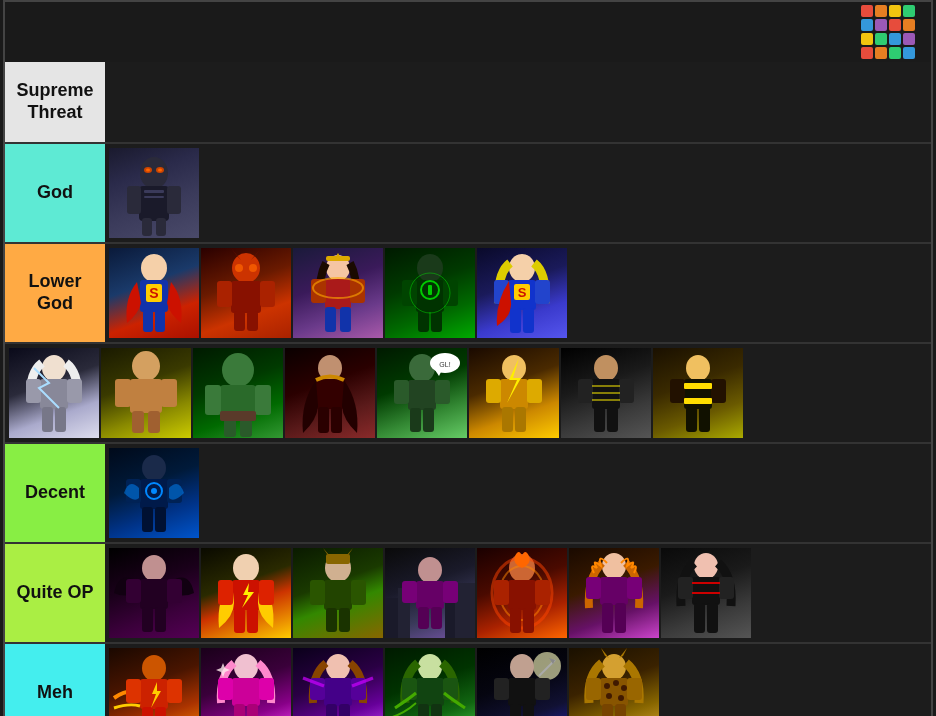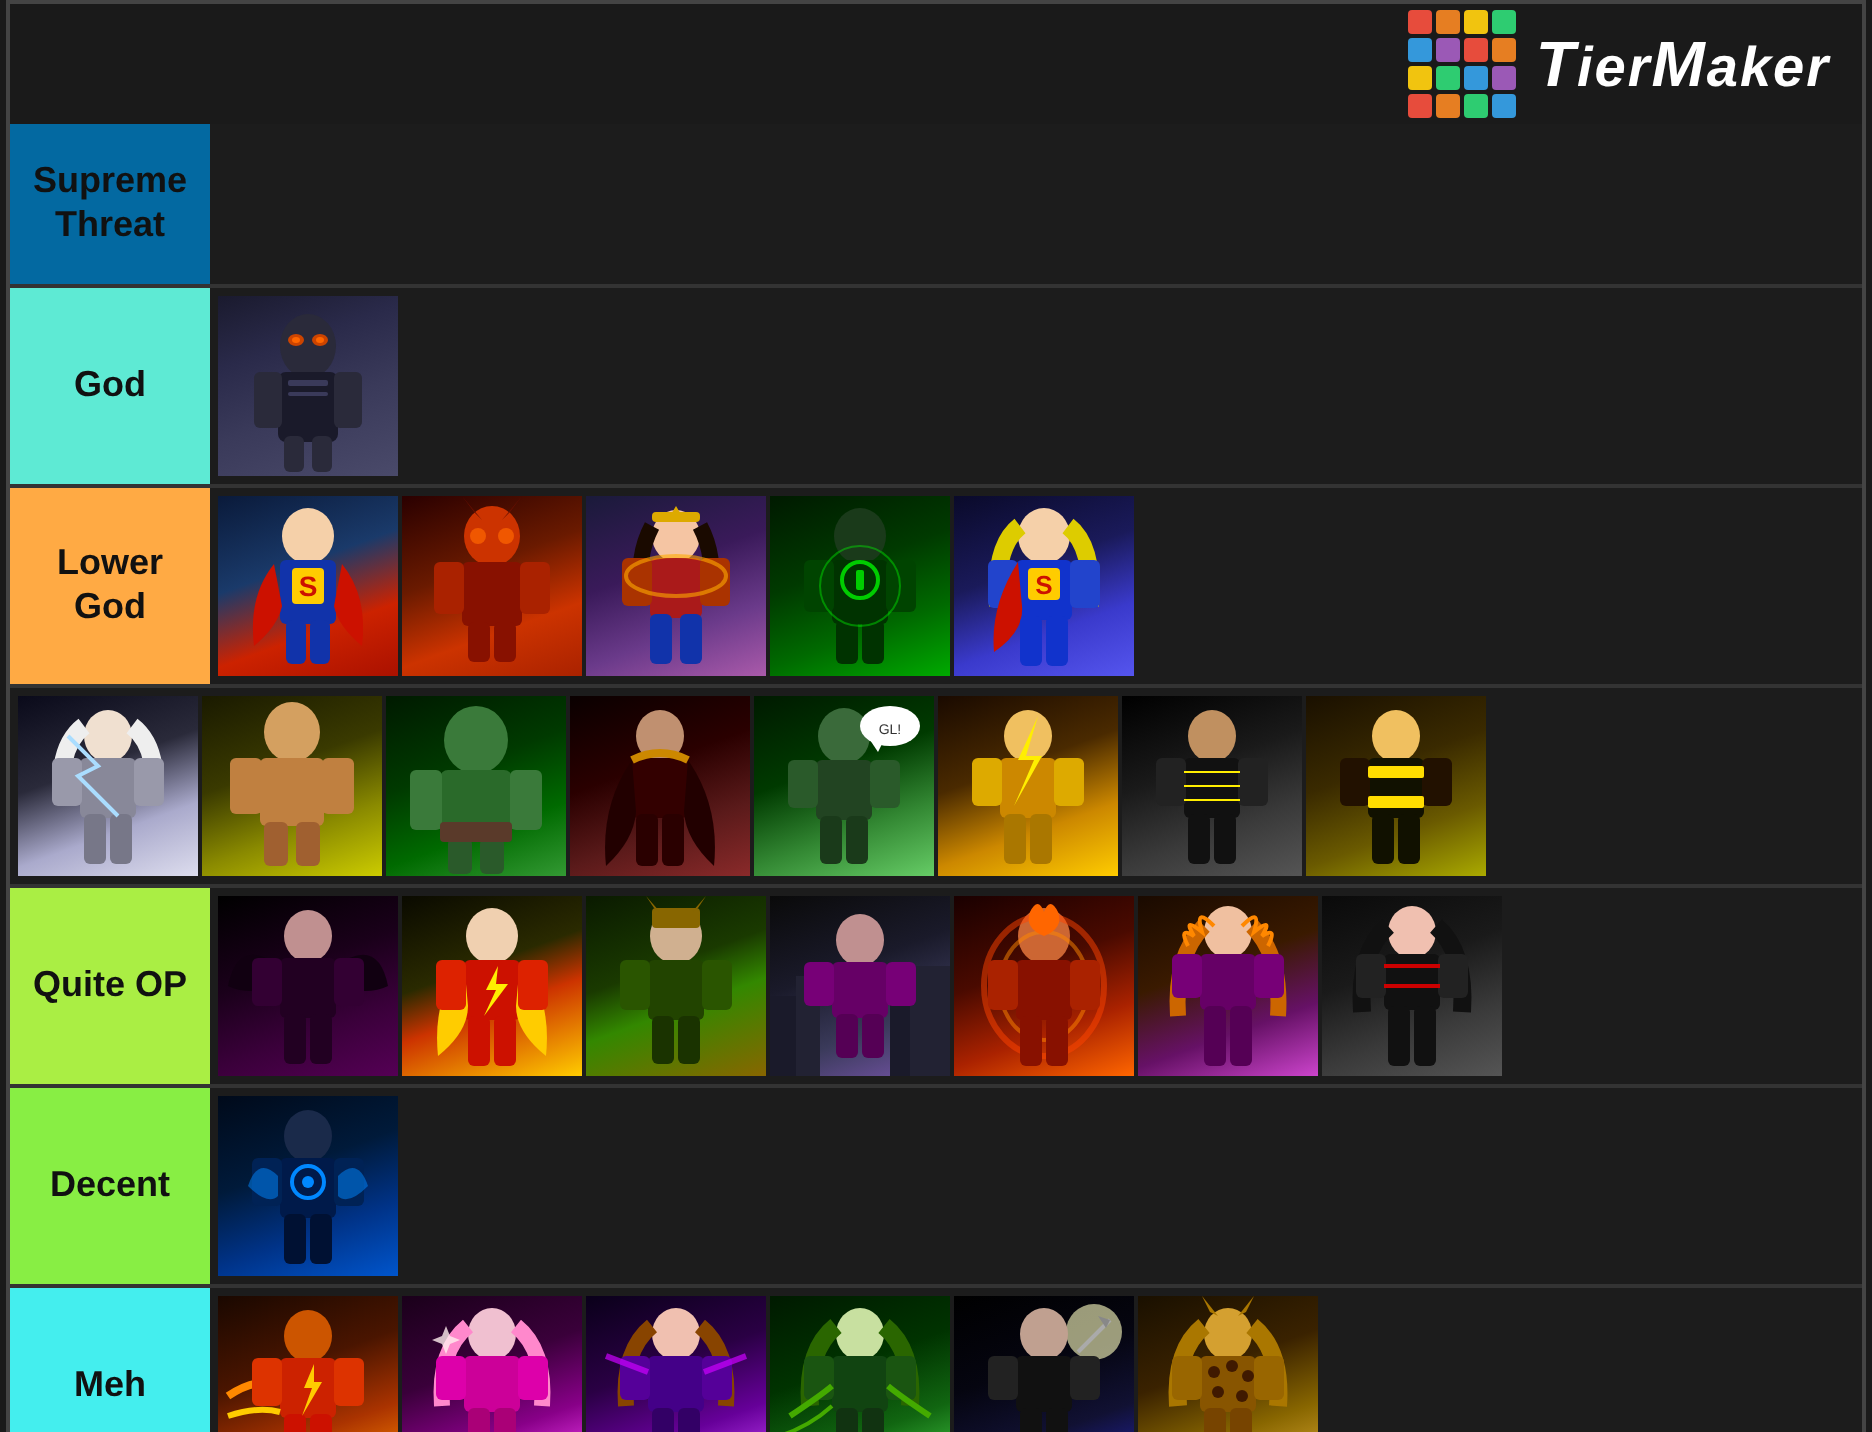--- a/index.html
+++ b/index.html
@@ -71,21 +71,21 @@
       display: flex;
       flex-wrap: wrap;
       align-items: center;
       flex: 1;
       padding: 4px;
       gap: 2px;
       background: #1c1c1c;
     }
 
     
-    .tier-supreme { background: #0369a1; min-height: 80px; }
+    .tier-supreme { background: #e5e5e5; min-height: 80px; }
     .tier-god { background: #5eead4; }
     .tier-lower-god { background: #ffaa44; }
     .tier-demi-god { background: #ffee44; }
     .tier-quite-op { background: #aaee44; }
     .tier-decent { background: #88ee44; }
     .tier-meh { background: #44eeee; }
 
     
     .char {
       width: 90px;
@@ -128,23 +128,20 @@
         <div class="logo-cell" style="background:#f1c40f"></div>
         <div class="logo-cell" style="background:#2ecc71"></div>
         <div class="logo-cell" style="background:#3498db"></div>
         <div class="logo-cell" style="background:#9b59b6"></div>
 
         <div class="logo-cell" style="background:#e74c3c"></div>
         <div class="logo-cell" style="background:#e67e22"></div>
         <div class="logo-cell" style="background:#2ecc71"></div>
         <div class="logo-cell" style="background:#3498db"></div>
       </div>
-      <div class="logo-text">
-        <span style="font-style:italic;">T</span><span style="font-style:italic;font-size:28px;">ier</span><span style="font-style:italic;">M</span><span style="font-style:italic;font-size:28px;">aker</span>
-      </div>
     </div>
   </div>
 
   <div class="tier-row">
     <div class="tier-label tier-supreme">
       <span>Supreme Threat</span>
     </div>
     <div class="tier-items">
     </div>
   </div>
@@ -380,20 +377,45 @@
           <rect x="46" y="59" width="11" height="25" rx="3" fill="#111100"></rect>
 
           <rect x="31" y="35" width="28" height="6" rx="1" fill="#ffdd00"></rect>
           <rect x="31" y="50" width="28" height="6" rx="1" fill="#ffdd00"></rect>
         </svg>
       </div>
     </div>
   </div>
 
   <div class="tier-row">
+    <div class="tier-label tier-decent">
+      <span>Decent</span>
+    </div>
+    <div class="tier-items">
+
+      <div class="char" style="background:linear-gradient(160deg,#000a1a 0%,#001a3a 40%,#003388 70%,#0055cc 100%);">
+        <svg class="svg-char" viewBox="0 0 90 90">
+          <ellipse cx="45" cy="20" rx="12" ry="13" fill="#1a2a4a"></ellipse>
+          <rect x="31" y="31" width="28" height="30" rx="3" fill="#001a4a"></rect>
+          <rect x="17" y="31" width="15" height="24" rx="3" fill="#002255"></rect>
+          <rect x="58" y="31" width="15" height="24" rx="3" fill="#002255"></rect>
+          <rect x="33" y="59" width="11" height="25" rx="3" fill="#001133"></rect>
+          <rect x="46" y="59" width="11" height="25" rx="3" fill="#001133"></rect>
+
+          <path d="M30 40 Q20 30 15 45 Q25 55 30 50" fill="#0088ff" opacity="0.5"></path>
+          <path d="M60 40 Q70 30 75 45 Q65 55 60 50" fill="#0088ff" opacity="0.5"></path>
+
+          <ellipse cx="45" cy="43" rx="8" ry="8" fill="none" stroke="#0088ff" stroke-width="2"></ellipse>
+          <ellipse cx="45" cy="43" rx="3" ry="3" fill="#0088ff"></ellipse>
+        </svg>
+      </div>
+    </div>
+  </div>
+
+  <div class="tier-row">
     <div class="tier-label tier-quite-op">
       <span>Quite OP</span>
     </div>
     <div class="tier-items">
 
       <div class="char" style="background:linear-gradient(160deg,#000000 0%,#1a001a 40%,#3a003a 70%,#550055 100%);">
         <svg class="svg-char" viewBox="0 0 90 90">
           <ellipse cx="45" cy="20" rx="12" ry="13" fill="#c09090"></ellipse>
           <rect x="31" y="31" width="28" height="30" rx="3" fill="#220022"></rect>
 
@@ -499,45 +521,20 @@
           <rect x="46" y="55" width="11" height="30" rx="3" fill="#111111"></rect>
 
           <line x1="31" y1="35" x2="59" y2="35" stroke="#cc0000" stroke-width="2"></line>
           <line x1="31" y1="45" x2="59" y2="45" stroke="#cc0000" stroke-width="2"></line>
         </svg>
       </div>
     </div>
   </div>
 
   <div class="tier-row">
-    <div class="tier-label tier-decent">
-      <span>Decent</span>
-    </div>
-    <div class="tier-items">
-
-      <div class="char" style="background:linear-gradient(160deg,#000a1a 0%,#001a3a 40%,#003388 70%,#0055cc 100%);">
-        <svg class="svg-char" viewBox="0 0 90 90">
-          <ellipse cx="45" cy="20" rx="12" ry="13" fill="#1a2a4a"></ellipse>
-          <rect x="31" y="31" width="28" height="30" rx="3" fill="#001a4a"></rect>
-          <rect x="17" y="31" width="15" height="24" rx="3" fill="#002255"></rect>
-          <rect x="58" y="31" width="15" height="24" rx="3" fill="#002255"></rect>
-          <rect x="33" y="59" width="11" height="25" rx="3" fill="#001133"></rect>
-          <rect x="46" y="59" width="11" height="25" rx="3" fill="#001133"></rect>
-
-          <path d="M30 40 Q20 30 15 45 Q25 55 30 50" fill="#0088ff" opacity="0.5"></path>
-          <path d="M60 40 Q70 30 75 45 Q65 55 60 50" fill="#0088ff" opacity="0.5"></path>
-
-          <ellipse cx="45" cy="43" rx="8" ry="8" fill="none" stroke="#0088ff" stroke-width="2"></ellipse>
-          <ellipse cx="45" cy="43" rx="3" ry="3" fill="#0088ff"></ellipse>
-        </svg>
-      </div>
-    </div>
-  </div>
-
-  <div class="tier-row">
     <div class="tier-label tier-meh">
       <span>Meh</span>
     </div>
     <div class="tier-items">
 
       <div class="char" style="background:linear-gradient(160deg,#1a0800 0%,#4a1500 40%,#aa3300 70%,#ff8800 100%);">
         <svg class="svg-char" viewBox="0 0 90 90">
           <ellipse cx="45" cy="20" rx="12" ry="13" fill="#cc5500"></ellipse>
           <rect x="31" y="31" width="28" height="30" rx="3" fill="#cc2200"></rect>
 

